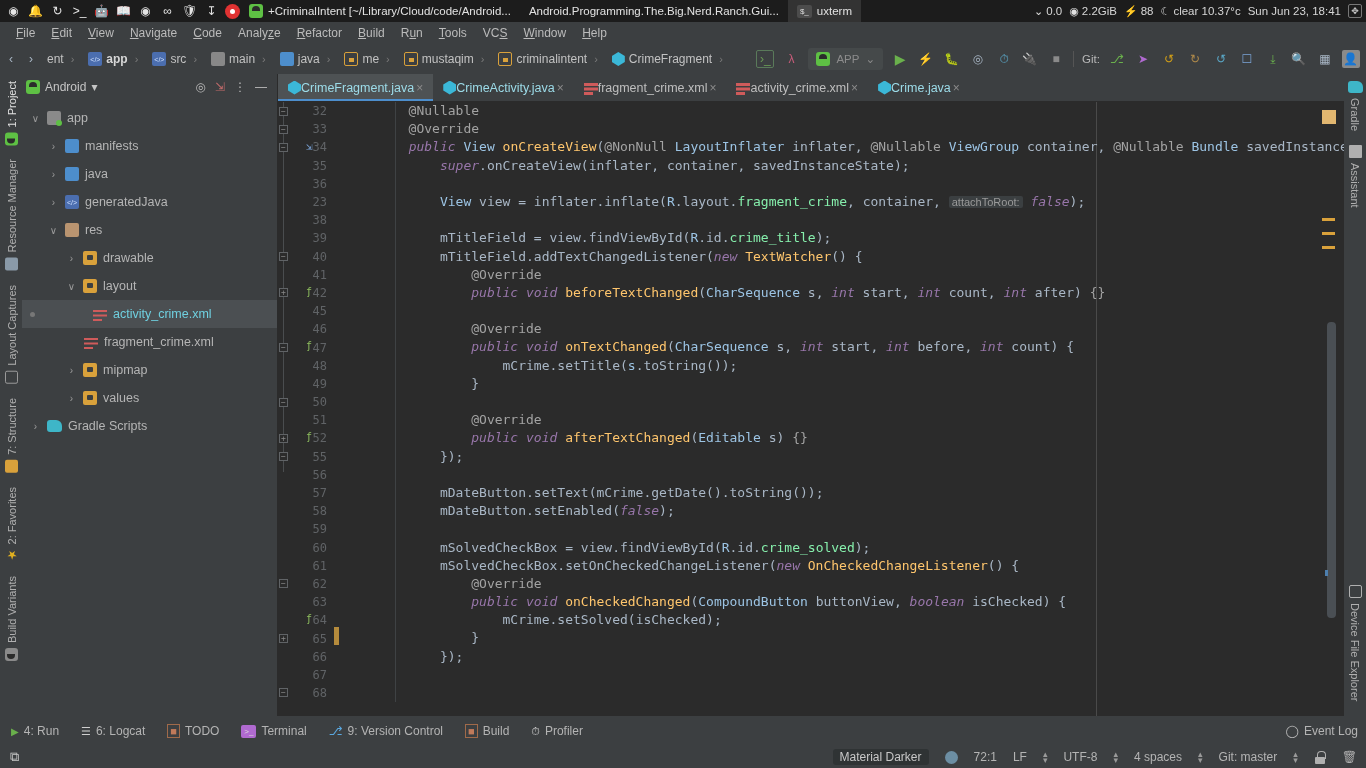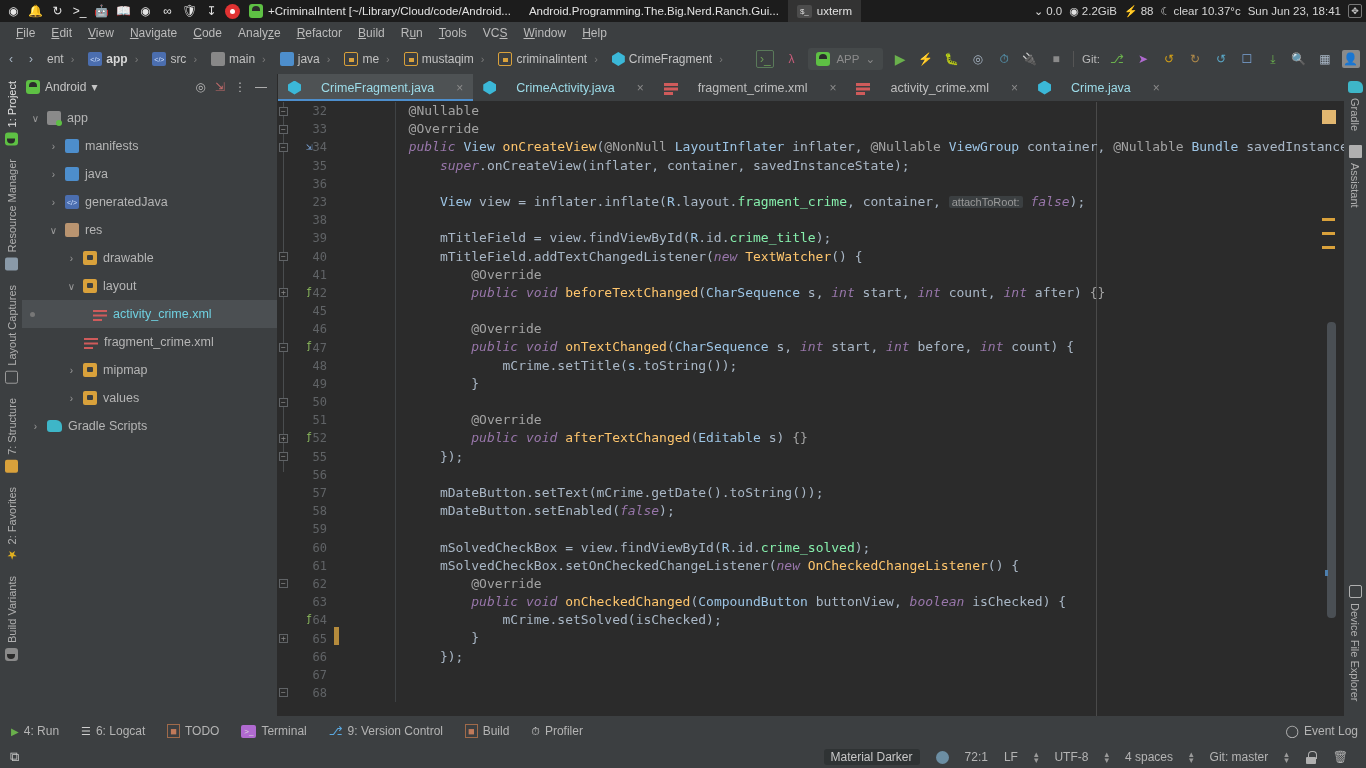--- a/index.html
+++ b/index.html
@@ -159,21 +159,21 @@
   
   .editor-area {
     position: absolute; left: 278px; top: 74px; width: 1066px; height: 642px;
     background: #2b2b2b;
   }
   .tabs {
     height: 28px; background: #3c3f41; display: flex; align-items: stretch;
     border-bottom: 1px solid #2b2b2b;
   }
   .tab {
-    display: flex; align-items: center; gap: 20px; padding: 12px 10px;
+    display: flex; align-items: center; gap: 0; padding: 12px 10px;
     font-size: 12.5px; color: #bfbfbf; white-space: nowrap; position: relative;
   }
   .tab.active { background: #4e5254; color: #dcdcdc; }
   .tab.active::after {
     content:""; position:absolute; left:0; right:0; bottom:0; height:2px; background:#4d8ecc;
   }
   .tab .x { color: #8b8b8b; font-size: 12px; margin-left: 2px; }
   .tab .jlabel { color: #9cdbe8; }
 
   .code-wrap {
@@ -251,21 +251,21 @@
   .bb-right { margin-left:auto; display:flex; align-items:center; gap:6px; padding-right:8px; }
   .evlog { display:flex; align-items:center; gap:5px; color:#b4b4b4; }
 
   
   .statusbar {
     position: absolute; left: 0; top: 746px; width: 1366px; height: 22px;
     background: #3c3f41; display: flex; align-items: center;
     font-size: 12px; color: #b4b4b4;
   }
   .sb-left { padding-left: 10px; display:flex; align-items:center; }
-  .sb-right { margin-left:auto; display:flex; align-items:center; gap: 16px; padding-right: 18px; white-space: nowrap; }
+  .sb-right { margin-left:auto; display:flex; align-items:center; gap: 16px; padding-right: 9px; white-space: nowrap; }
   .theme-chip { background:#2f3334; padding: 1px 7px; border-radius: 3px; color:#c8c8c8; }
   .bigdot { width:13px; height:13px; border-radius:50%; background:#6c8ea3; display:inline-block; }
   .updown { color:#9a9a9a; font-size: 9px; display:inline-flex; flex-direction:column; line-height:6px; }
   .lockico { width:12px; height:13px; position:relative; display:inline-block; }
   .lockico::before { content:""; position:absolute; left:1px; bottom:0; width:10px; height:7px; background:#b0b0b0; border-radius:1px; }
   .lockico::after { content:""; position:absolute; left:3px; top:0; width:7px; height:7px; border:1.5px solid #b0b0b0; border-bottom:none; border-radius:4px 4px 0 0; }
   .trashico { font-size: 12px; color:#b0b0b0; }
 </style>
 </head>
 <body>

